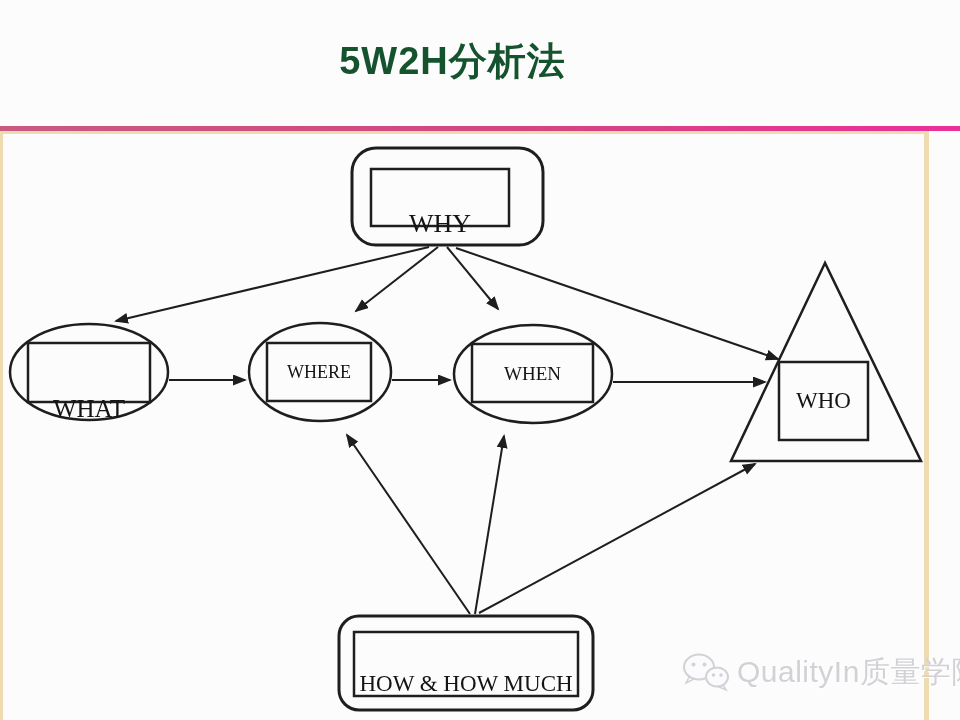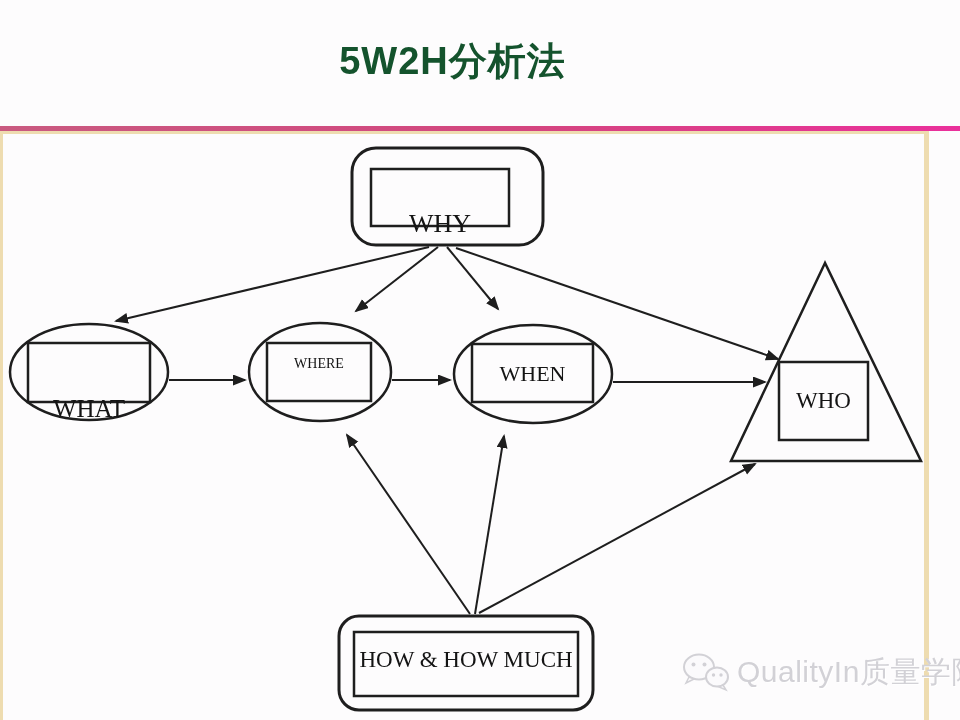--- a/index.html
+++ b/index.html
@@ -43,24 +43,24 @@
     position: absolute;
     display: flex;
     align-items: center;
     justify-content: center;
     font-family: "Liberation Serif", serif;
     color: #141414;
     white-space: nowrap;
   }
   .lbl-why   { left: 371px; top: 169px; width: 138px; height: 39px; font-size: 26px; margin-top: 35px; }
   .lbl-what  { left: 28px;  top: 343px; width: 122px; height: 59px; font-size: 25px; margin-top: 36px; }
-  .lbl-where { left: 267px; top: 335px; width: 104px; height: 58px; font-size: 14px; }
-  .lbl-when  { left: 472px; top: 344px; width: 121px; height: 60px; font-size: 22px; }
+  .lbl-where { left: 267px; top: 343px; width: 104px; height: 58px; font-size: 18px; }
+  .lbl-when  { left: 472px; top: 344px; width: 121px; height: 60px; font-size: 19px; }
   .lbl-who   { left: 779px; top: 362px; width: 89px;  height: 78px; font-size: 23px; }
-  .lbl-how   { left: 354px; top: 628px; width: 224px; height: 64px; font-size: 23px; }
+  .lbl-how   { left: 354px; top: 652px; width: 224px; height: 64px; font-size: 23px; }
   .watermark {
     position: absolute;
     left: 680px; top: 650px;
     display: flex;
     align-items: center;
     gap: 7px;
   }
   .watermark-text {
     font-size: 30px;
     color: #d2d1d6;

